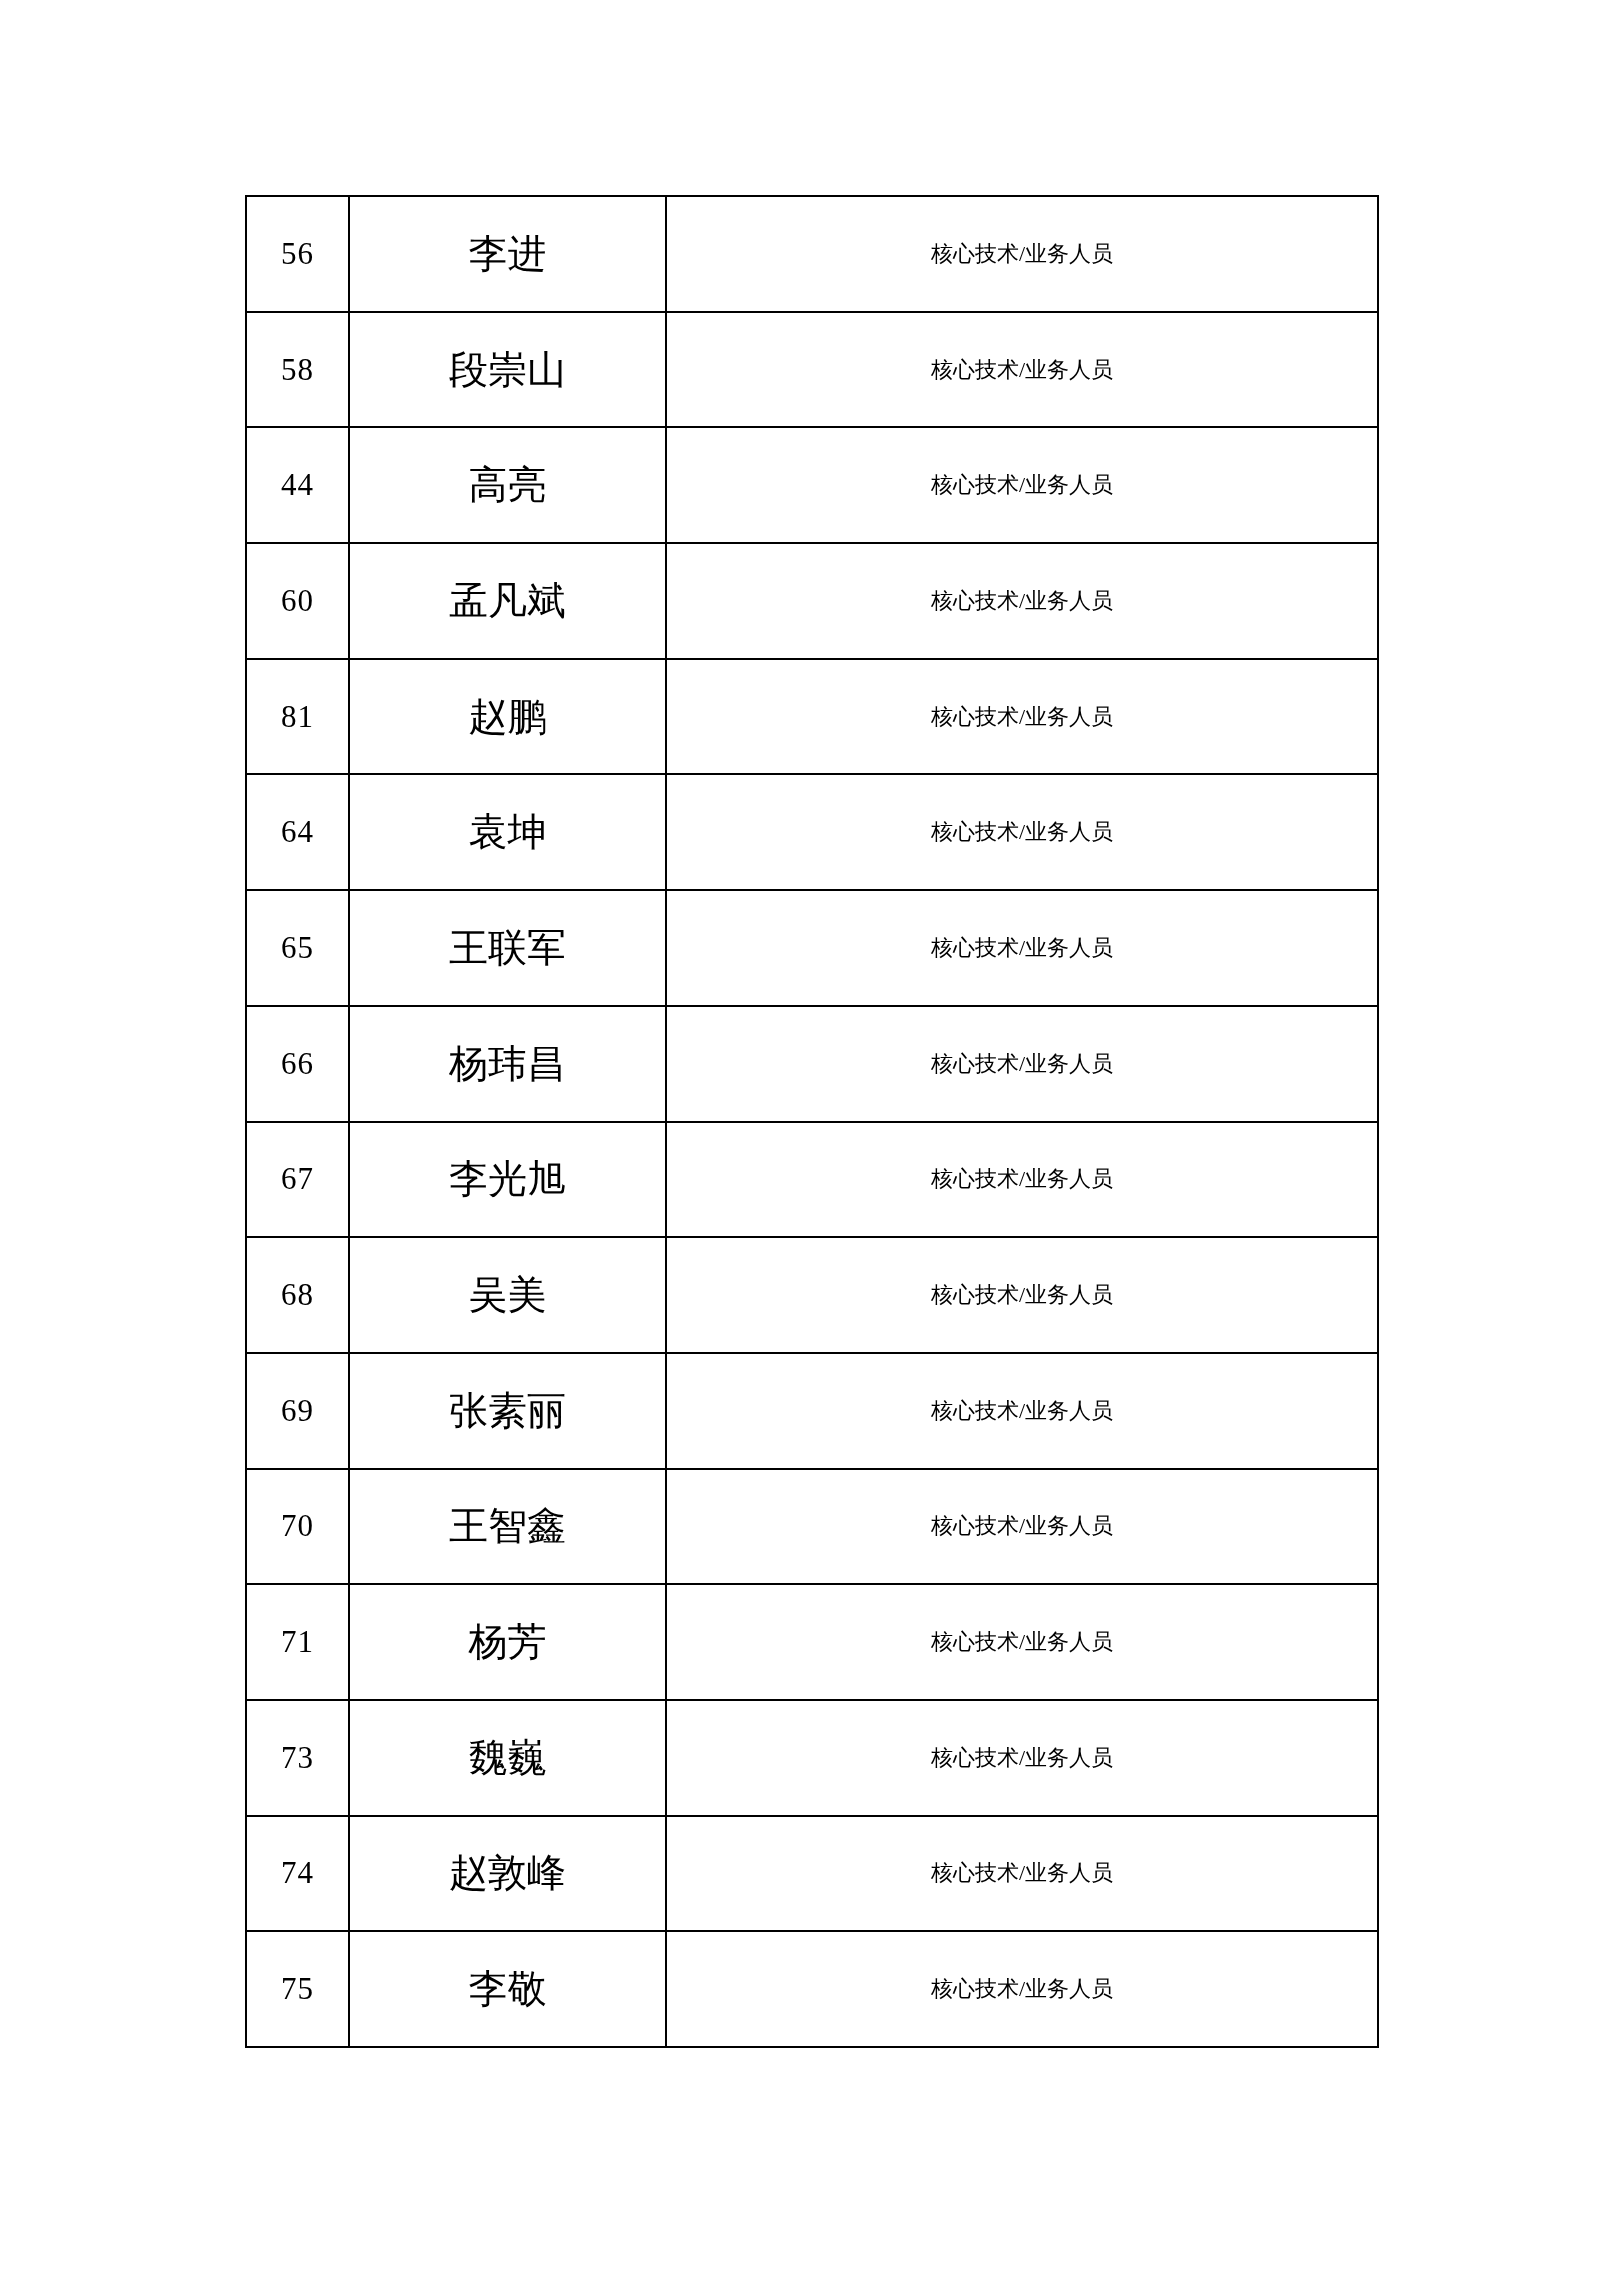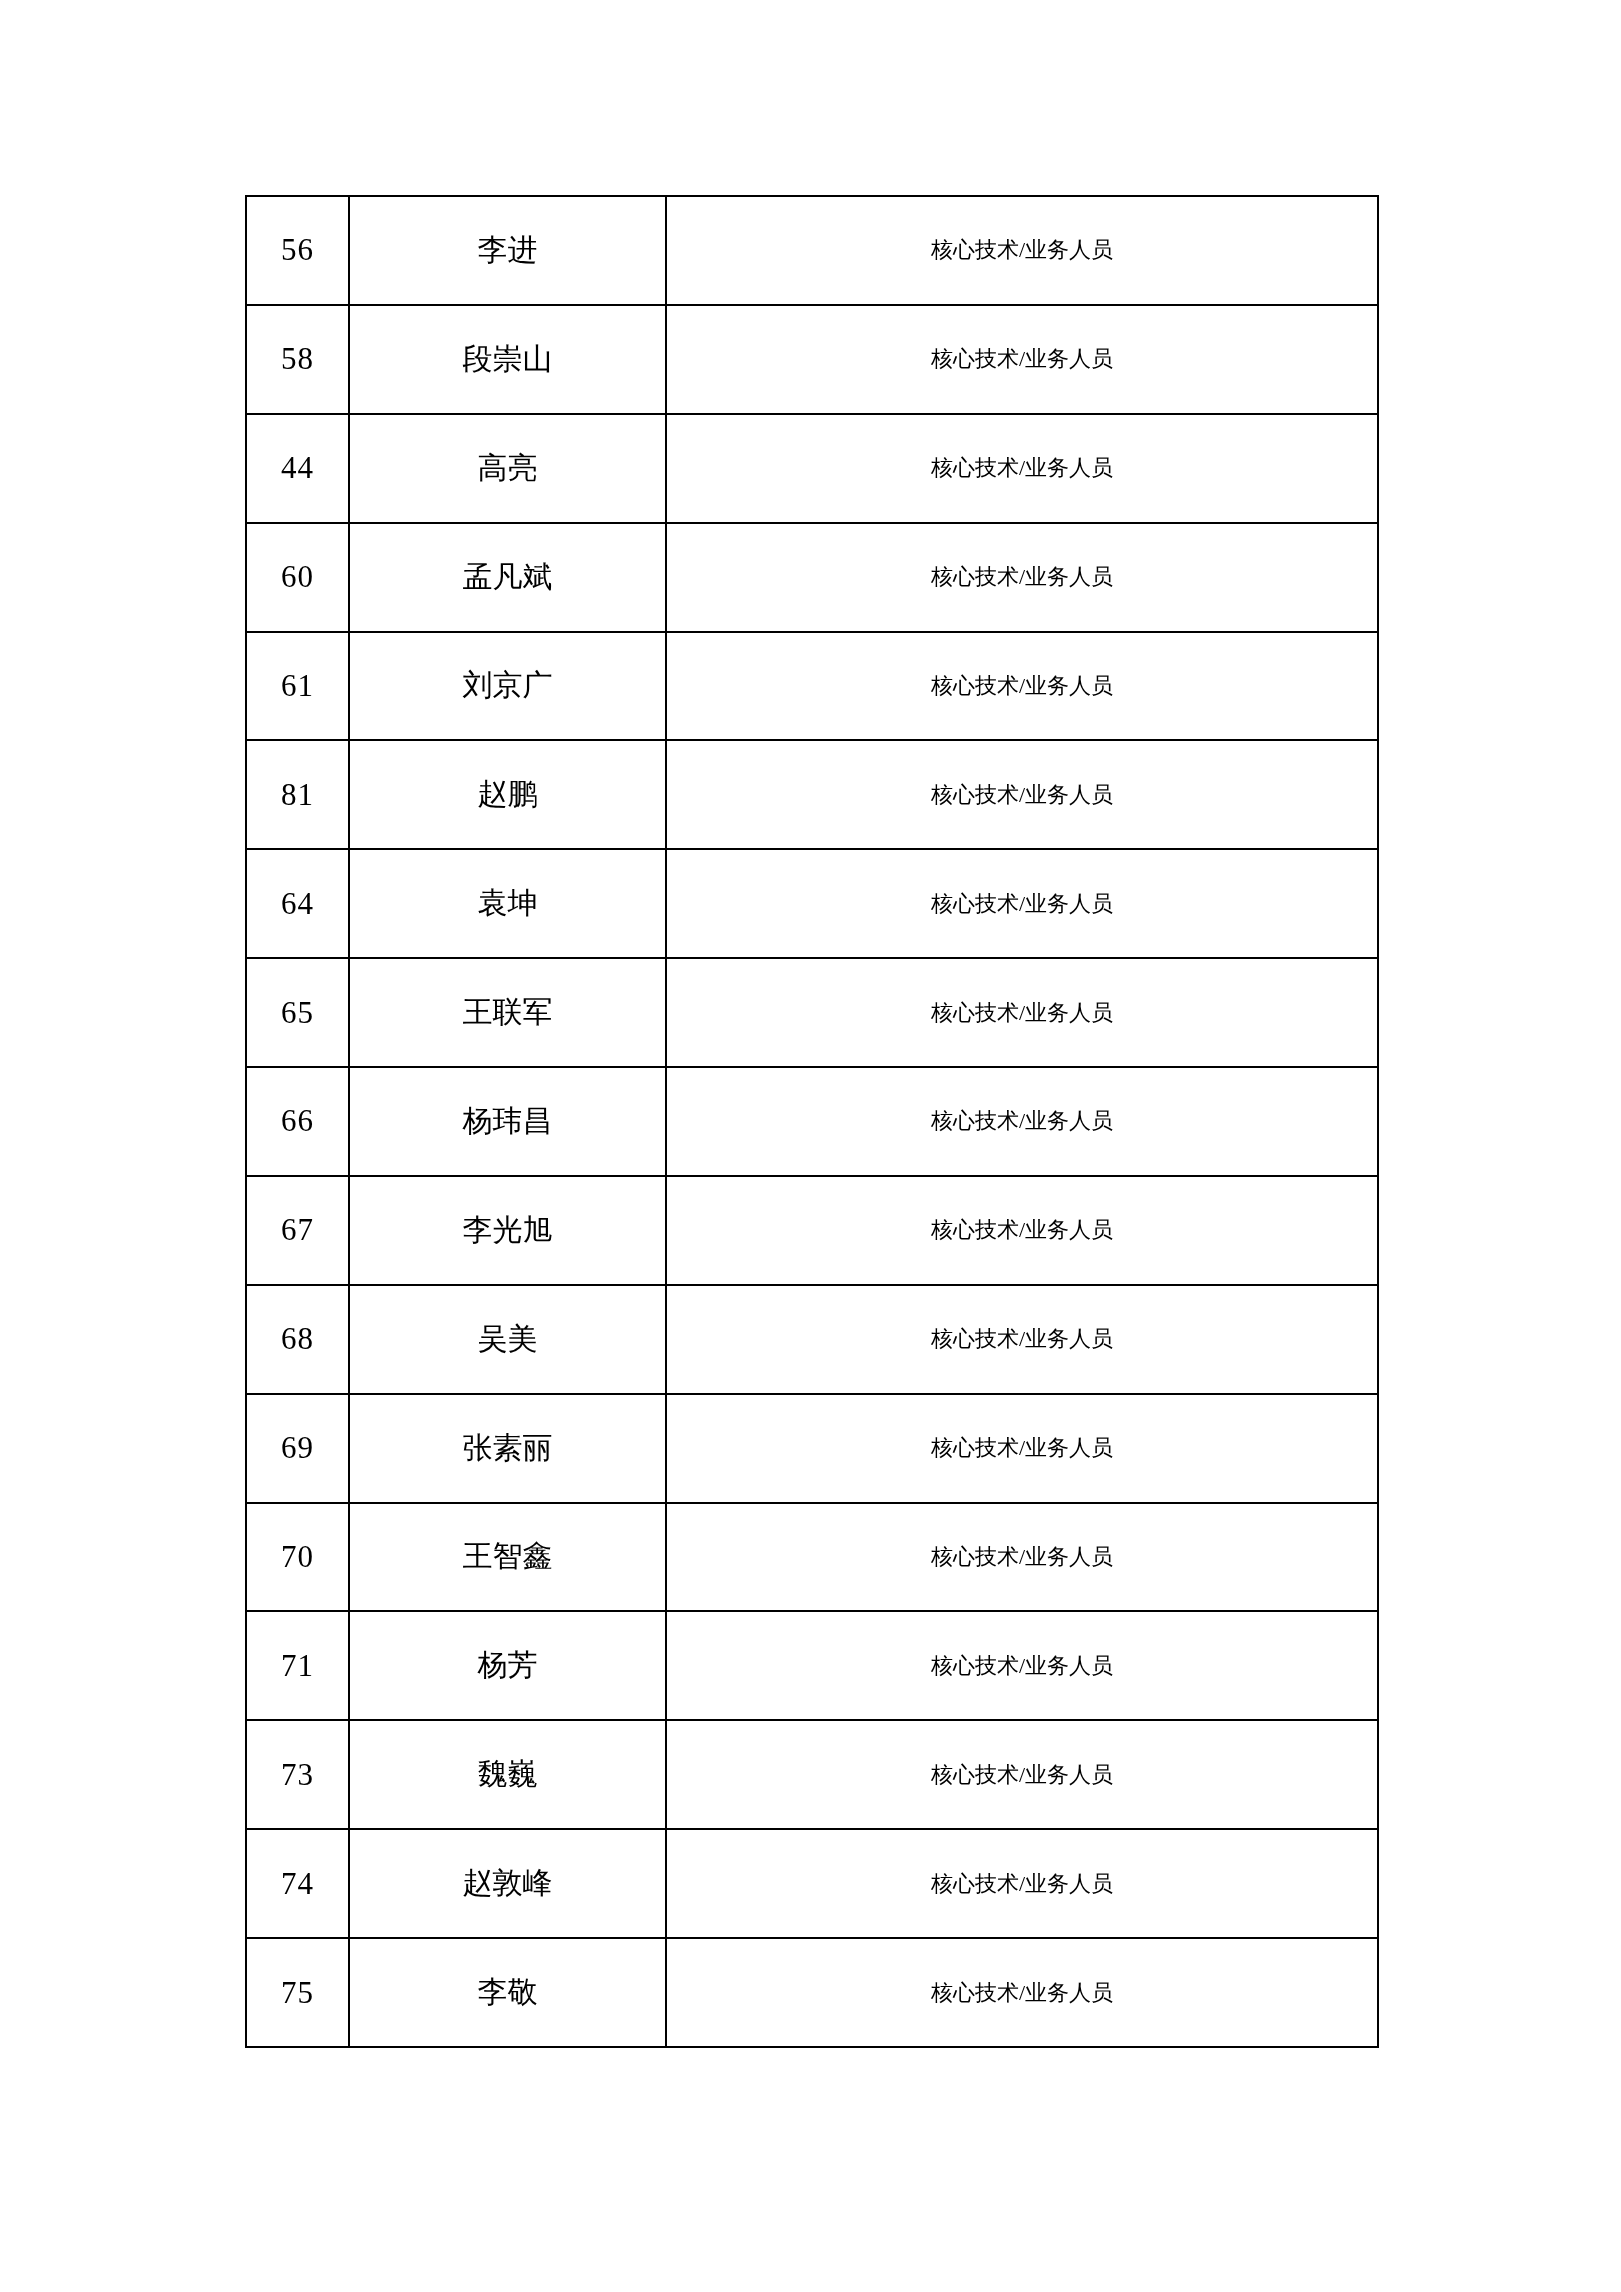--- a/index.html
+++ b/index.html
@@ -43,21 +43,21 @@
     text-align: center;
     vertical-align: middle;
     overflow: hidden;
     padding: 0;
   }
   td.cell-num {
     font-size: 31px;
     letter-spacing: 1px;
   }
   td.cell-name {
-    font-size: 30px;
+    font-size: 39px;
     padding-bottom: 5.9px; 
   }
   td.cell-role {
     font-size: 22px;
     padding-top: 13.7px;   
   }
 </style>
 </head>
 <body>
 
@@ -81,25 +81,20 @@
       <td class="cell-role">核心技术/业务人员</td>
     </tr>
         <tr>
       <td class="cell-num">44</td>
       <td class="cell-name">高亮</td>
       <td class="cell-role">核心技术/业务人员</td>
     </tr>
         <tr>
       <td class="cell-num">60</td>
       <td class="cell-name">孟凡斌</td>
-      <td class="cell-role">核心技术/业务人员</td>
-    </tr>
-        <tr>
-      <td class="cell-num">61</td>
-      <td class="cell-name">刘京广</td>
       <td class="cell-role">核心技术/业务人员</td>
     </tr>
         <tr>
       <td class="cell-num">81</td>
       <td class="cell-name">赵鹏</td>
       <td class="cell-role">核心技术/业务人员</td>
     </tr>
         <tr>
       <td class="cell-num">64</td>
       <td class="cell-name">袁坤</td>

